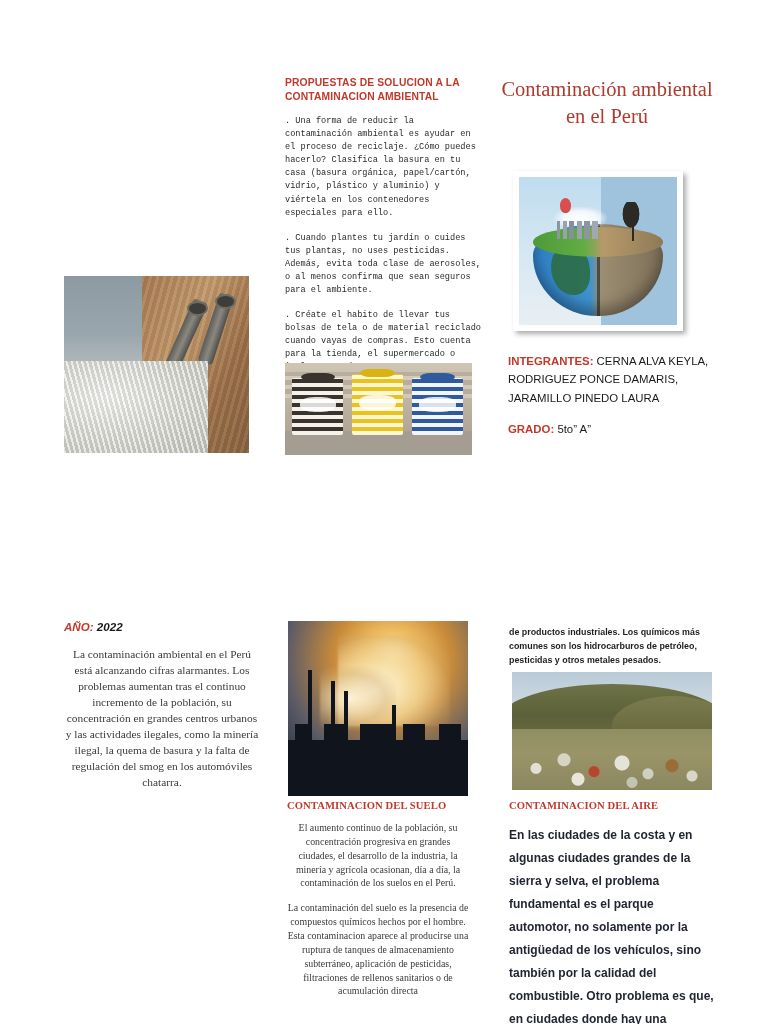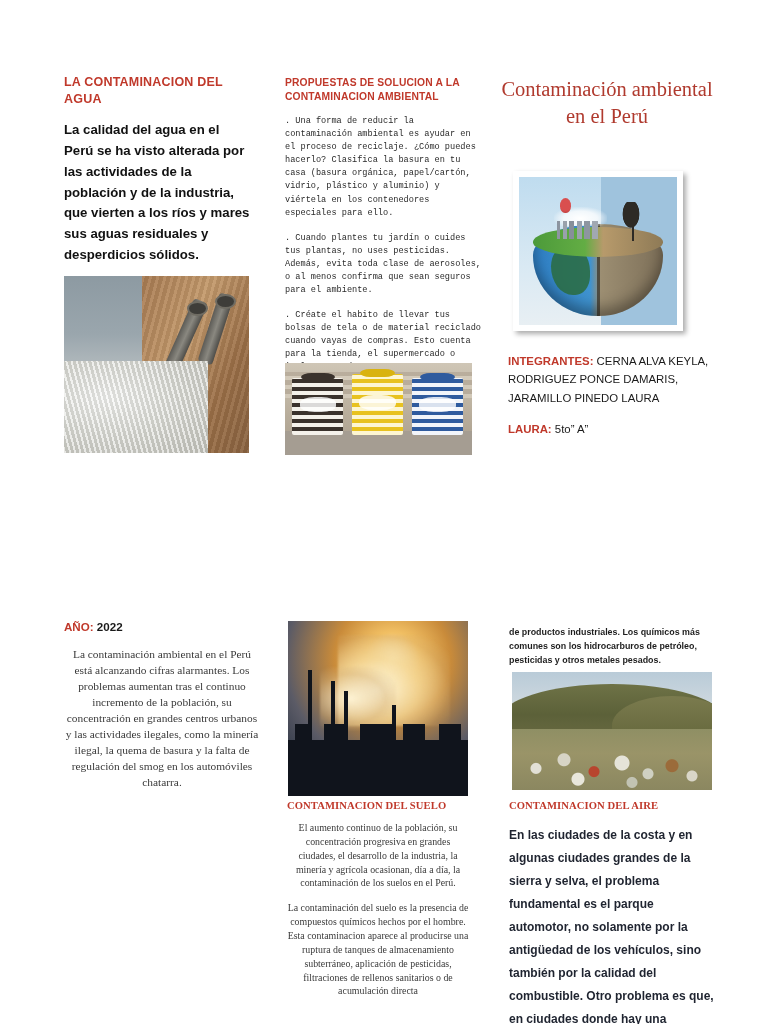--- a/index.html
+++ b/index.html
@@ -123,20 +123,21 @@
   .kv-key { color: #C0392B; font-weight: bold; }
   #grado { margin-top: 13px; }
 
   
   
   #col1-bot { left: 64px; top: 620px; width: 196px; }
   #anio {
     font-size: 11.6px;
     margin: 0 0 14px 0;
     color: #1a1a1a;
+    font-style: italic;
   }
   #b1-title {
     font-size: 12.4px;
     margin: 0 0 2px 0;
   }
   #b1-body {
     font-size: 11.4px;
     margin: 0;
   }
 
@@ -337,24 +338,20 @@
       radial-gradient(circle at 90% 74%, #d9d6c8 0 5px, transparent 6px),
       radial-gradient(circle at 33% 80%, #e8e6db 0 6px, transparent 7px),
       radial-gradient(circle at 60% 86%, #c2c3b3 0 5px, transparent 6px);
   }
 </style>
 </head>
 <body>
 
 <div class="page">
 
-  <div class="panel" id="col1-top">
-    <div class="heading-red" id="c1-title">LA CONTAMINACION DEL AGUA</div>
-    <div class="body-sans" id="c1-lead">La calidad del agua en el Perú se ha visto alterada por las actividades de la población y de la industria, que vierten a los ríos y mares sus aguas residuales y desperdicios sólidos.</div>
-  </div>
 
   <div id="img-water">
     <div class="ph" id="water-art">
       <div class="water"></div>
       <div class="bank"></div>
       <div class="pipe1"></div>
       <div class="pipe2"></div>
       <div class="mouth1"></div>
       <div class="mouth2"></div>
       <div class="foam"></div>
@@ -410,21 +407,21 @@
       </div>
     </div>
   </div>
 
   <div id="integrantes">
     <p class="kv-line">
       <span class="kv-key">INTEGRANTES:</span>
       <span>CERNA ALVA KEYLA, RODRIGUEZ PONCE DAMARIS, JARAMILLO PINEDO LAURA</span>
     </p>
     <p class="kv-line" id="grado">
-      <span class="kv-key">LAURA:</span>
+      <span class="kv-key">GRADO:</span>
       <span>5to” A”</span>
     </p>
   </div>
 
   <div class="panel" id="col1-bot">
     <p id="anio">
       <span class="kv-key">AÑO:</span>
       <span style="font-weight:bold">2022</span>
     </p>
     <div class="body-serif" id="b1-body">La contaminación ambiental en el Perú está alcanzando cifras alarmantes. Los problemas aumentan tras el continuo incremento de la población, su concentración en grandes centros urbanos y las actividades ilegales, como la minería ilegal, la quema de basura y la falta de regulación del smog en los automóviles chatarra.</div>

